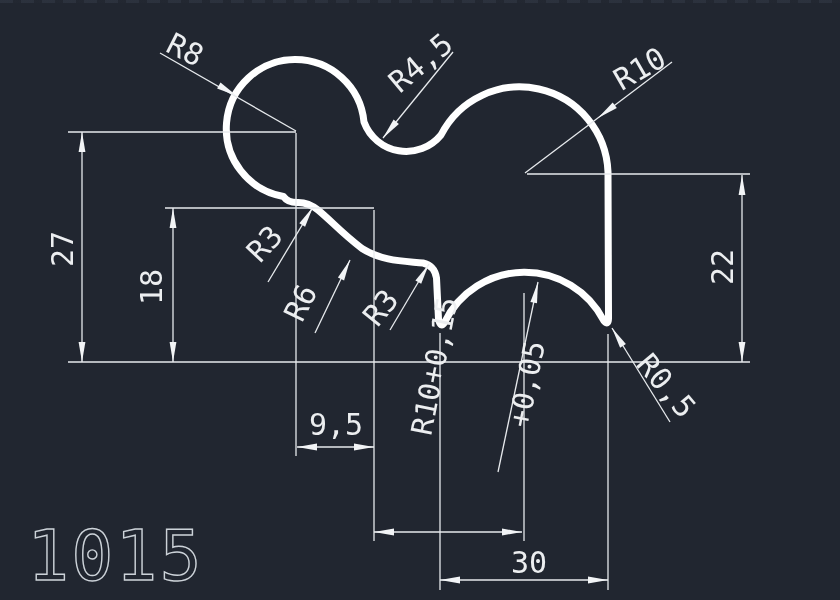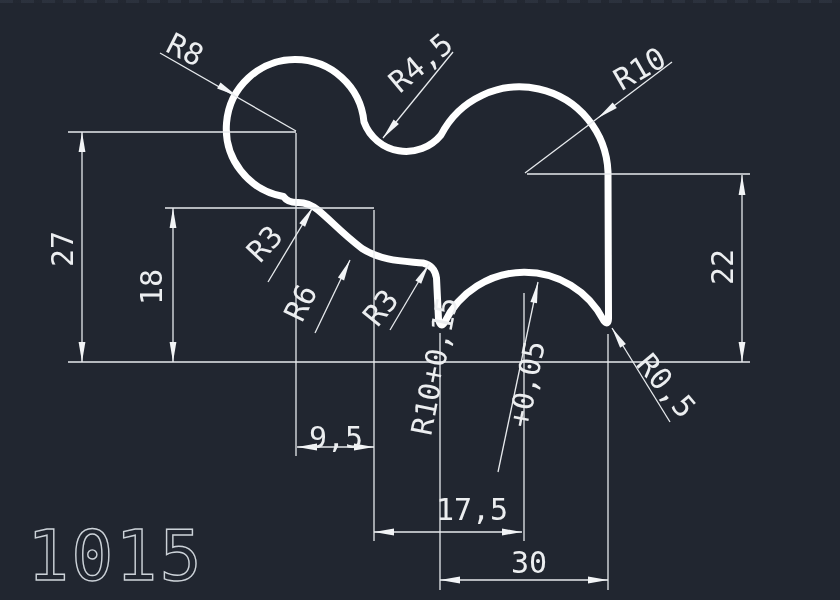--- a/index.html
+++ b/index.html
@@ -124,19 +124,18 @@
   </div>
 
   <div class="lbl" style="left:666px;top:386px;transform:translate(-50%,-50%) rotate(50deg);">R0,5</div>
 
   <div class="lbl" style="left:63px;top:249px;transform:translate(-50%,-50%) rotate(-90deg);">27</div>
 
   <div class="lbl" style="left:152px;top:287px;transform:translate(-50%,-50%) rotate(-90deg);">18</div>
 
   <div class="lbl" style="left:723px;top:267px;transform:translate(-50%,-50%) rotate(-90deg);">22</div>
 
-  <div class="lbl" style="left:336px;top:425px;transform:translate(-50%,-50%);margin-top:13px;">9,5</div>
+  <div class="lbl" style="left:336px;top:425px;transform:translate(-50%,-50%);">9,5</div>
 
-  <div class="lbl" style="left:472px;top:510px;transform:translate(-50%,-50%);">17,5</div>
 
   <div class="lbl" style="left:529px;top:563px;transform:translate(-50%,-50%);">30</div>
 
 </div>
 
 </body></html>

